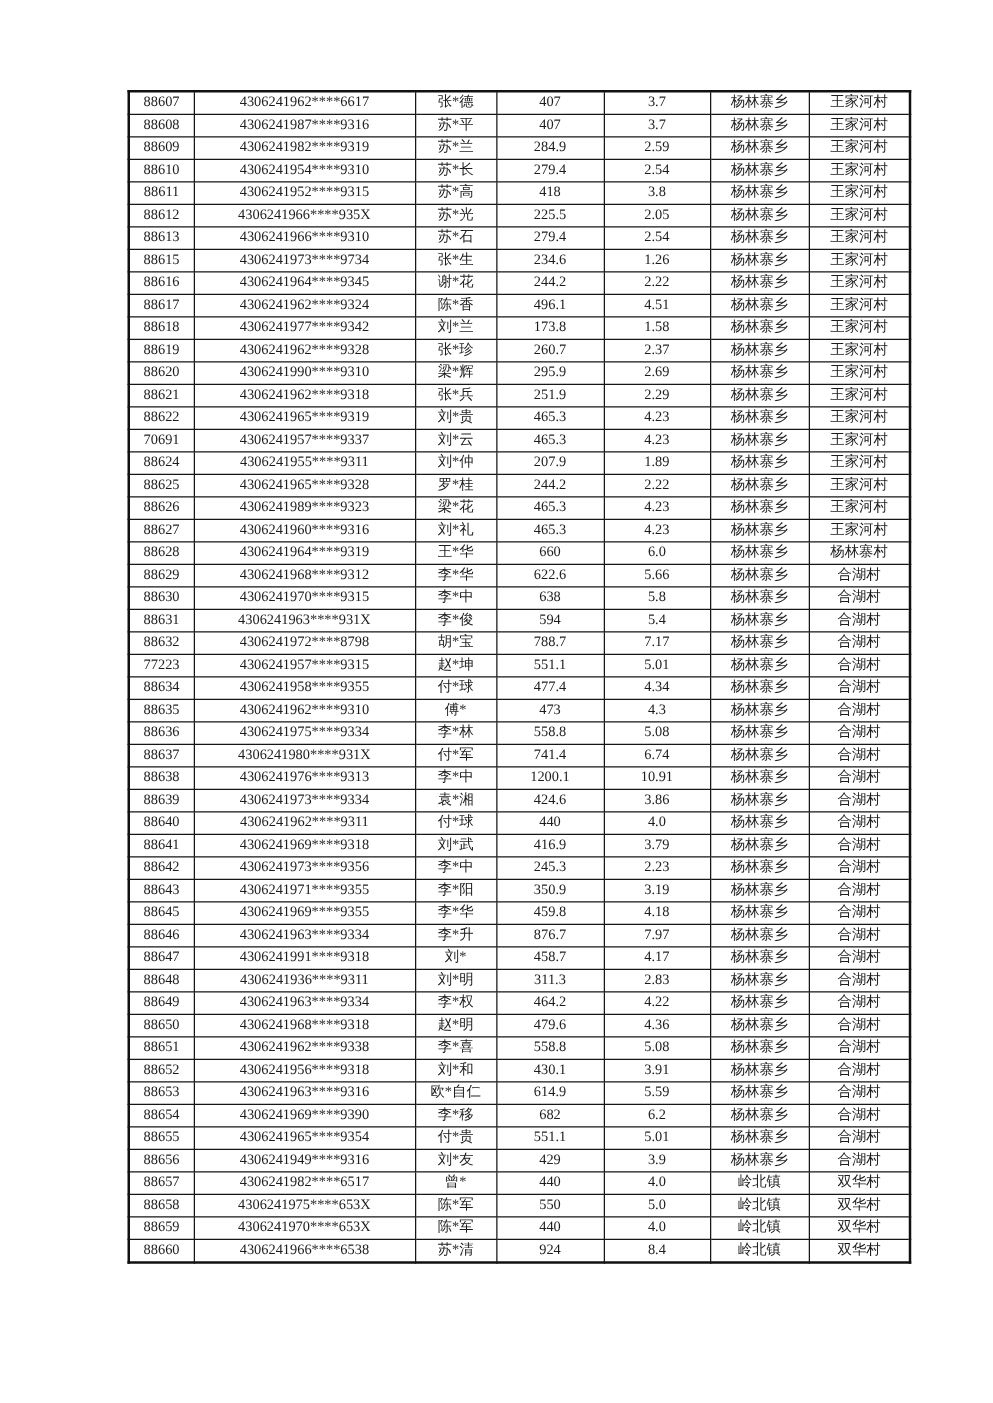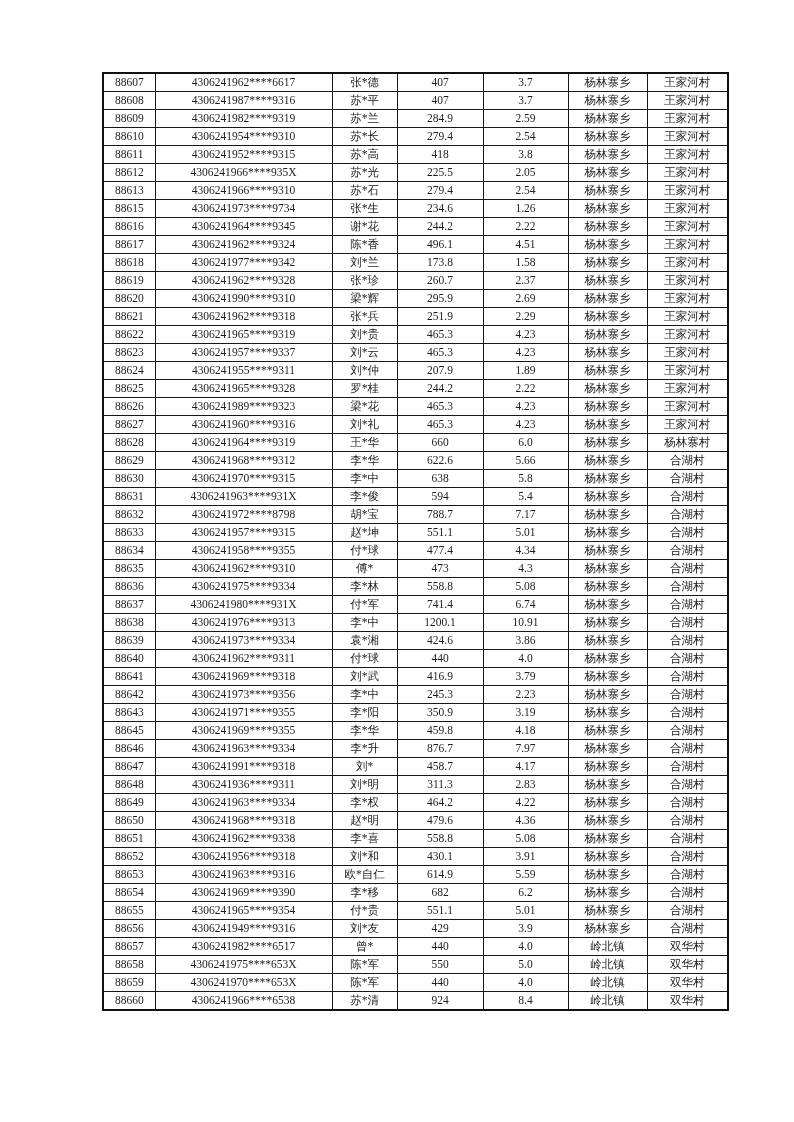--- a/index.html
+++ b/index.html
@@ -185,21 +185,21 @@
           <tr>
             <td>88622</td>
             <td>4306241965****9319</td>
             <td>刘*贵</td>
             <td>465.3</td>
             <td>4.23</td>
             <td>杨林寨乡</td>
             <td>王家河村</td>
           </tr>
           <tr>
-            <td>88623</td>
+            <td>70691</td>
             <td>4306241957****9337</td>
             <td>刘*云</td>
             <td>465.3</td>
             <td>4.23</td>
             <td>杨林寨乡</td>
             <td>王家河村</td>
           </tr>
           <tr>
             <td>88624</td>
             <td>4306241955****9311</td>
@@ -275,21 +275,21 @@
           <tr>
             <td>88632</td>
             <td>4306241972****8798</td>
             <td>胡*宝</td>
             <td>788.7</td>
             <td>7.17</td>
             <td>杨林寨乡</td>
             <td>合湖村</td>
           </tr>
           <tr>
-            <td>88633</td>
+            <td>77223</td>
             <td>4306241957****9315</td>
             <td>赵*坤</td>
             <td>551.1</td>
             <td>5.01</td>
             <td>杨林寨乡</td>
             <td>合湖村</td>
           </tr>
           <tr>
             <td>88634</td>
             <td>4306241958****9355</td>

